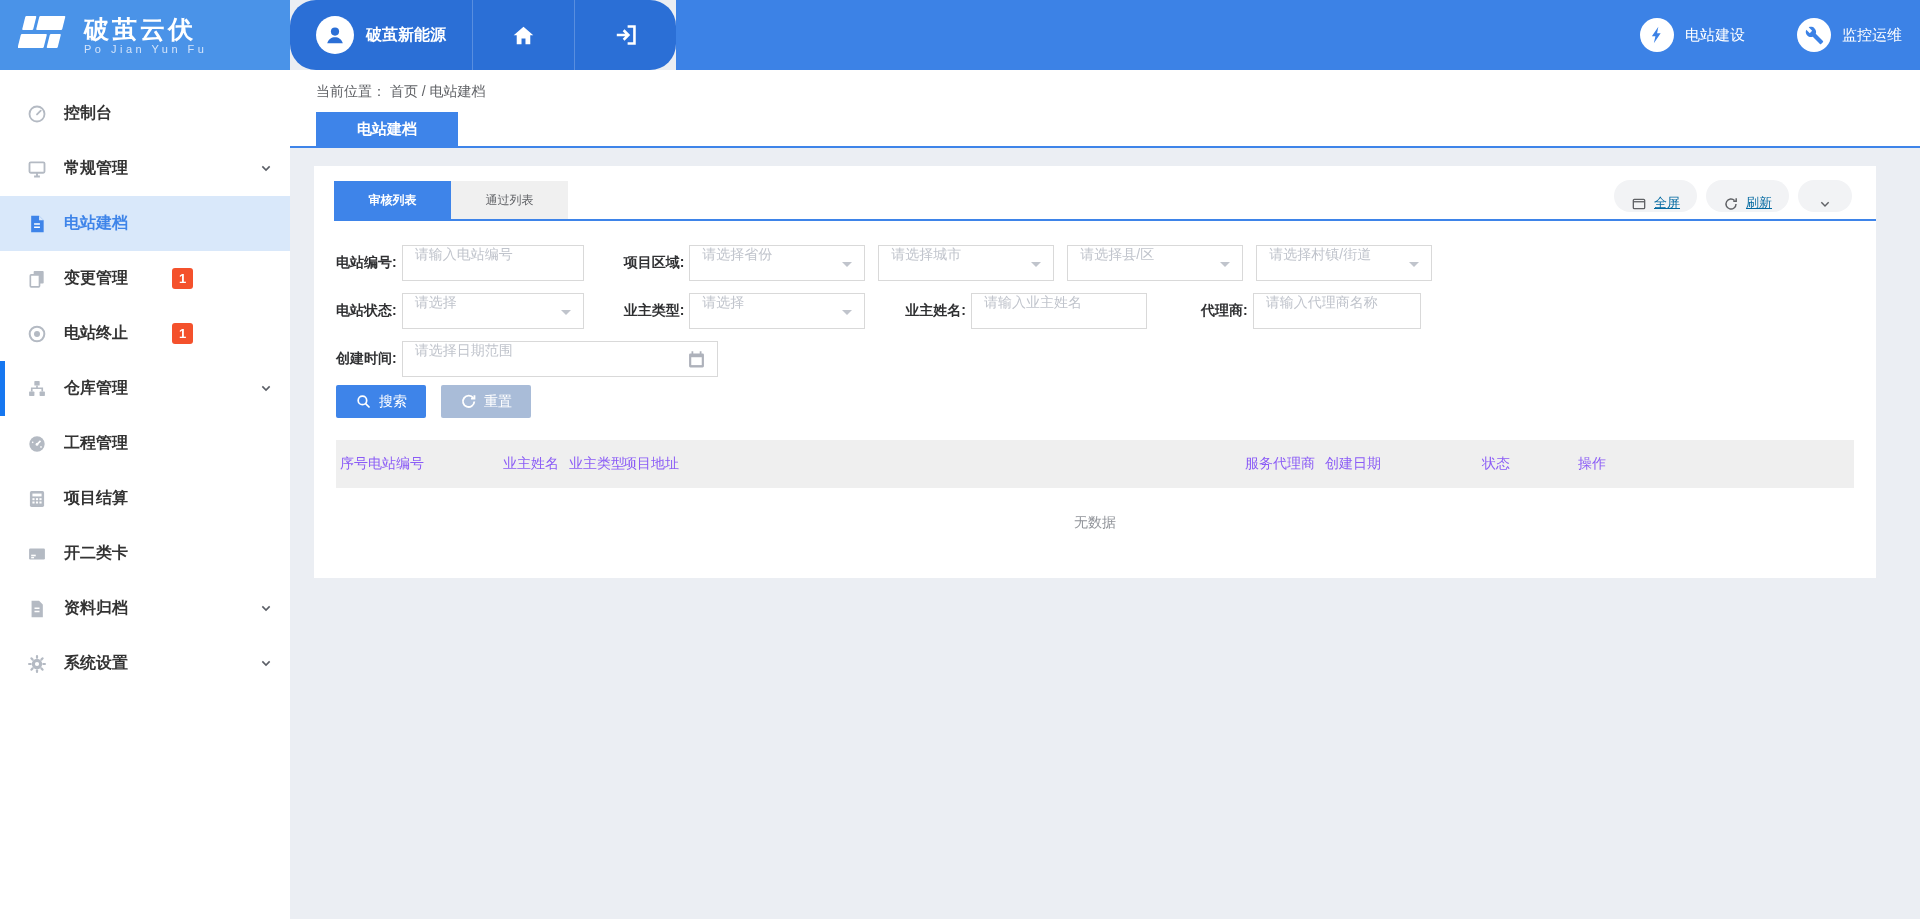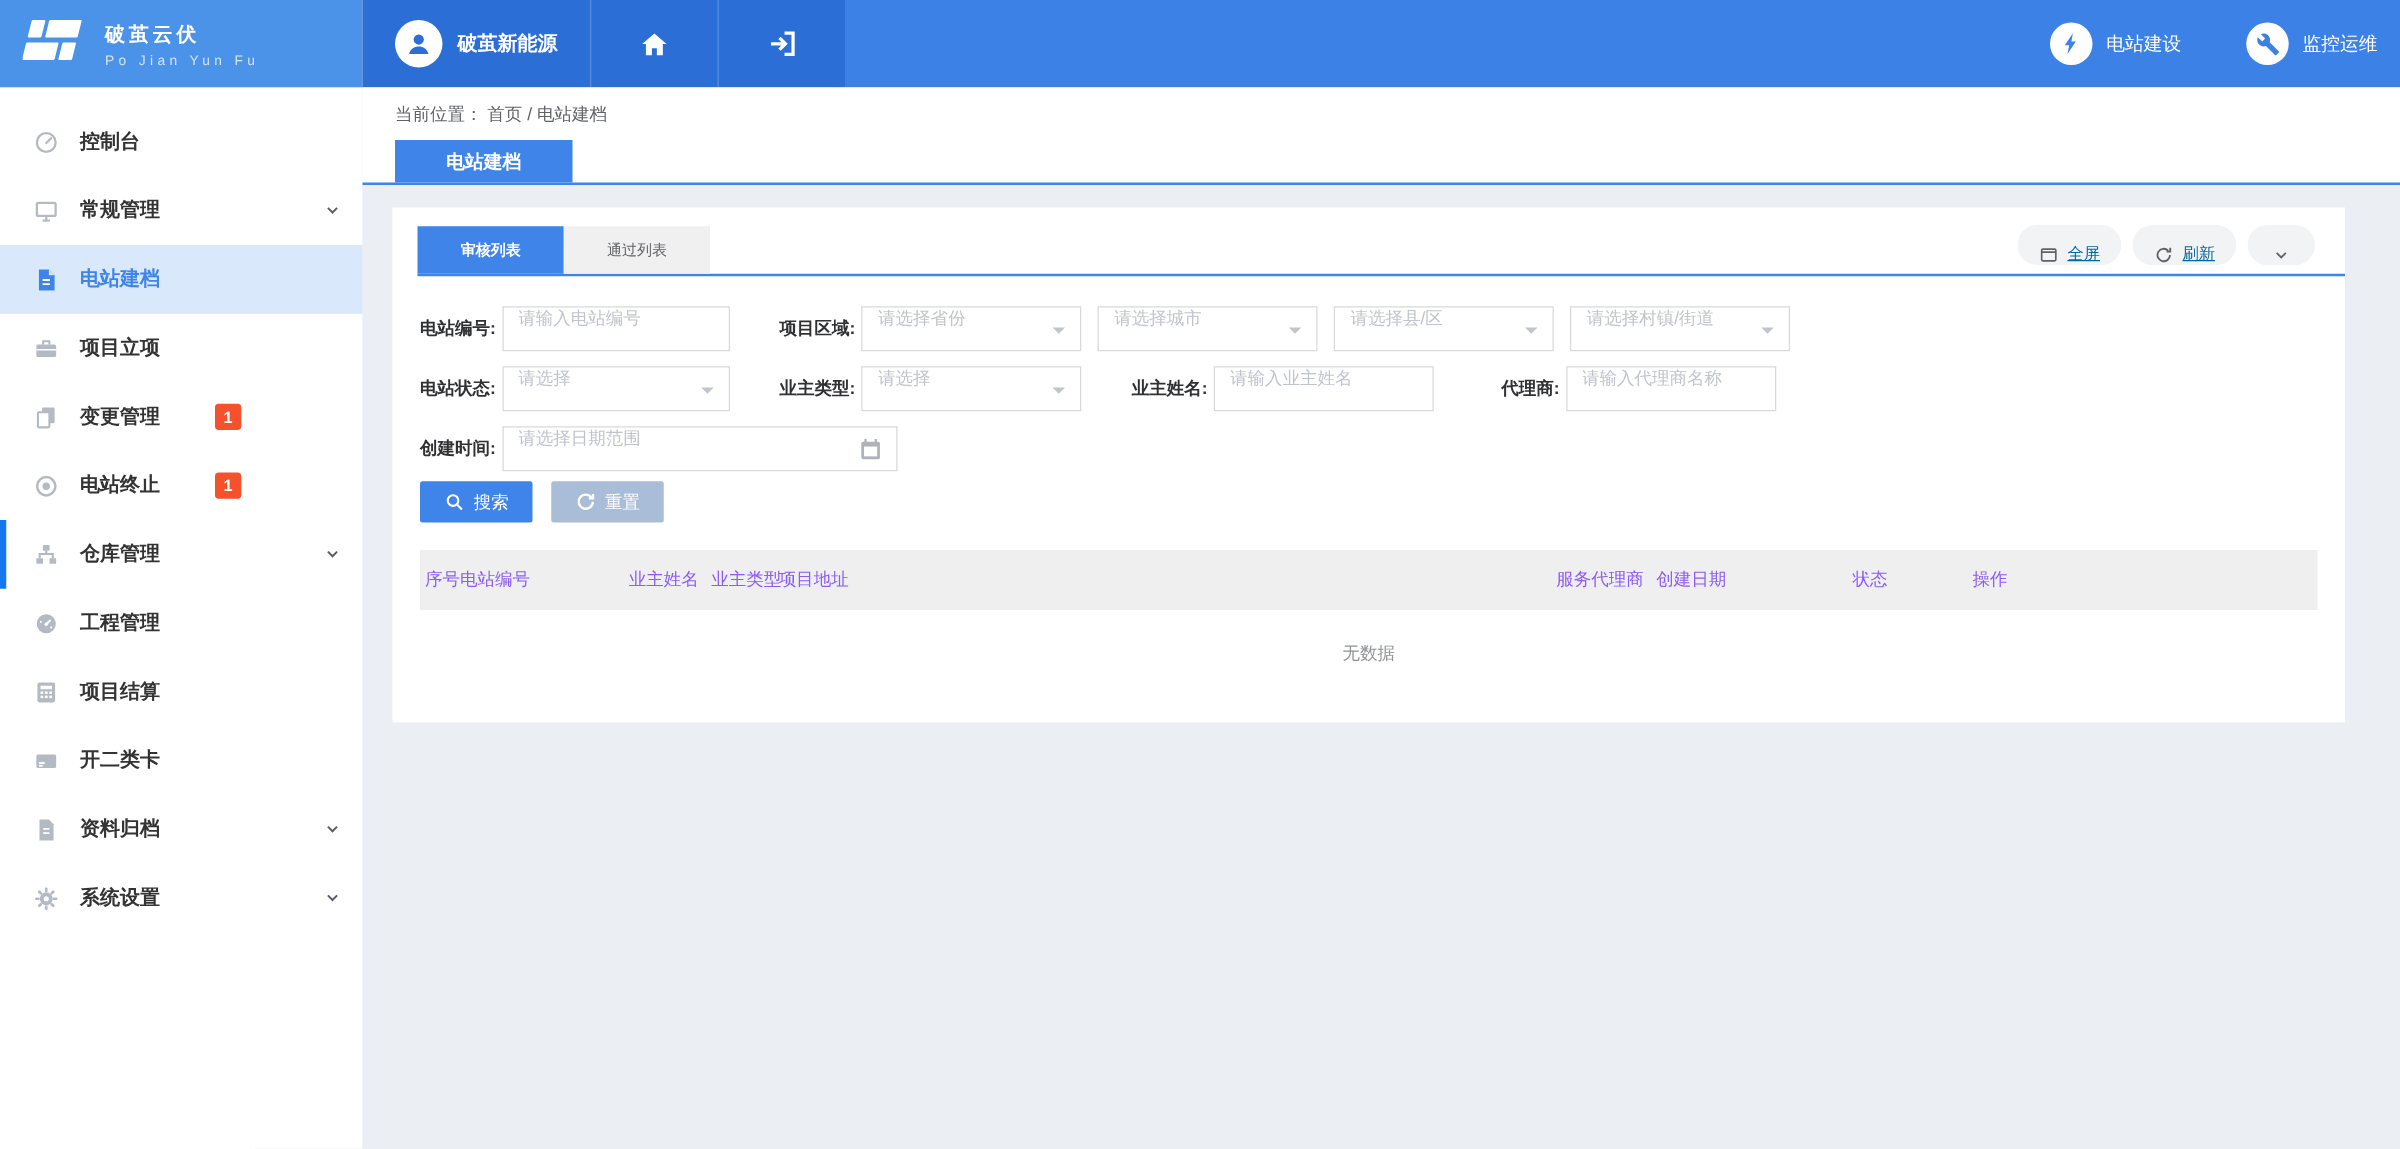--- a/index.html
+++ b/index.html
@@ -4,23 +4,23 @@
 <style>
   * { margin:0; padding:0; box-sizing:border-box; }
   html,body { width:1920px; height:919px; overflow:hidden;
     font-family:"Liberation Sans","DejaVu Sans",sans-serif; background:#ebeef3; }
 
   
   .header { height:70px; display:flex; }
   .logo-sec { width:290px; background:#4a93e8; display:flex; align-items:center;
     padding-left:18px; gap:14px; }
   .logo-mark { flex:0 0 auto; }
-  .logo-cn { color:#fff; font-size:16px; font-weight:bold; letter-spacing:3px; line-height:28px; }
+  .logo-cn { color:#fff; font-size:25px; font-weight:bold; letter-spacing:3px; line-height:28px; }
   .logo-en { color:#d4e4fa; font-size:11px; letter-spacing:3.5px; }
-  .header-dark { background:#2b6fd6; display:flex; }
+  .header-dark { background:#2b6fd6; display:flex;border-radius:26px; }
   .hsec { display:flex; align-items:center; justify-content:center; height:100%; }
   .hsec + .hsec { border-left:1px solid rgba(255,255,255,.22); }
   .user-sec { padding:0 26px; gap:12px; }
   .icon-sec { width:102px; cursor:pointer; }
   .avatar-circle { width:38px; height:38px; border-radius:50%; background:#fff;
     display:flex; align-items:center; justify-content:center; }
   .tenant { color:#fff; font-size:16px; font-weight:bold; }
   .header-rest { flex:1; background:#3c82e6; display:flex; align-items:center;
     justify-content:flex-end; gap:52px; padding-right:18px; }
   .hdr-mod { display:flex; align-items:center; gap:11px; color:#fff; font-size:15px; cursor:pointer; }
@@ -194,30 +194,20 @@
       <span class="s-icon">
         <svg width="20" height="20" viewBox="0 0 24 24">
             <path fill="currentColor" d="M5 2h9.5L20 7.5V22H5z"></path>
           <path d="M8.5 12h7M8.5 16h7" stroke="#fff" stroke-width="1.8"></path>
             <path fill="#d9e8fa" d="M14.5 2l5.5 5.5h-5.5z"></path>
           </svg>
       </span>
       <span>电站建档</span>
     </div>
 
-    <div class="side-item">
-      <span class="s-icon">
-        <svg width="20" height="20" viewBox="0 0 24 24">
-            <path fill="none" stroke="currentColor" stroke-width="2" d="M9 8V4.8h6V8"></path>
-          <rect x="2.5" y="8" width="19" height="12" rx="1.5" fill="currentColor"></rect>
-            <path d="M2.5 13h19" stroke="#fff" stroke-width="1.5"></path>
-          </svg>
-      </span>
-      <span>项目立项</span>
-    </div>
 
     <div class="side-item">
       <span class="s-icon">
         <svg width="20" height="20" viewBox="0 0 24 24">
             <rect x="8" y="2.5" width="12" height="15" rx="1" fill="currentColor"></rect>
           <rect x="4" y="7" width="11" height="14.5" rx="1" fill="#fff" stroke="currentColor" stroke-width="2"></rect>
           </svg>
       </span>
       <span>变更管理</span>
       <span class="badge">1</span>

